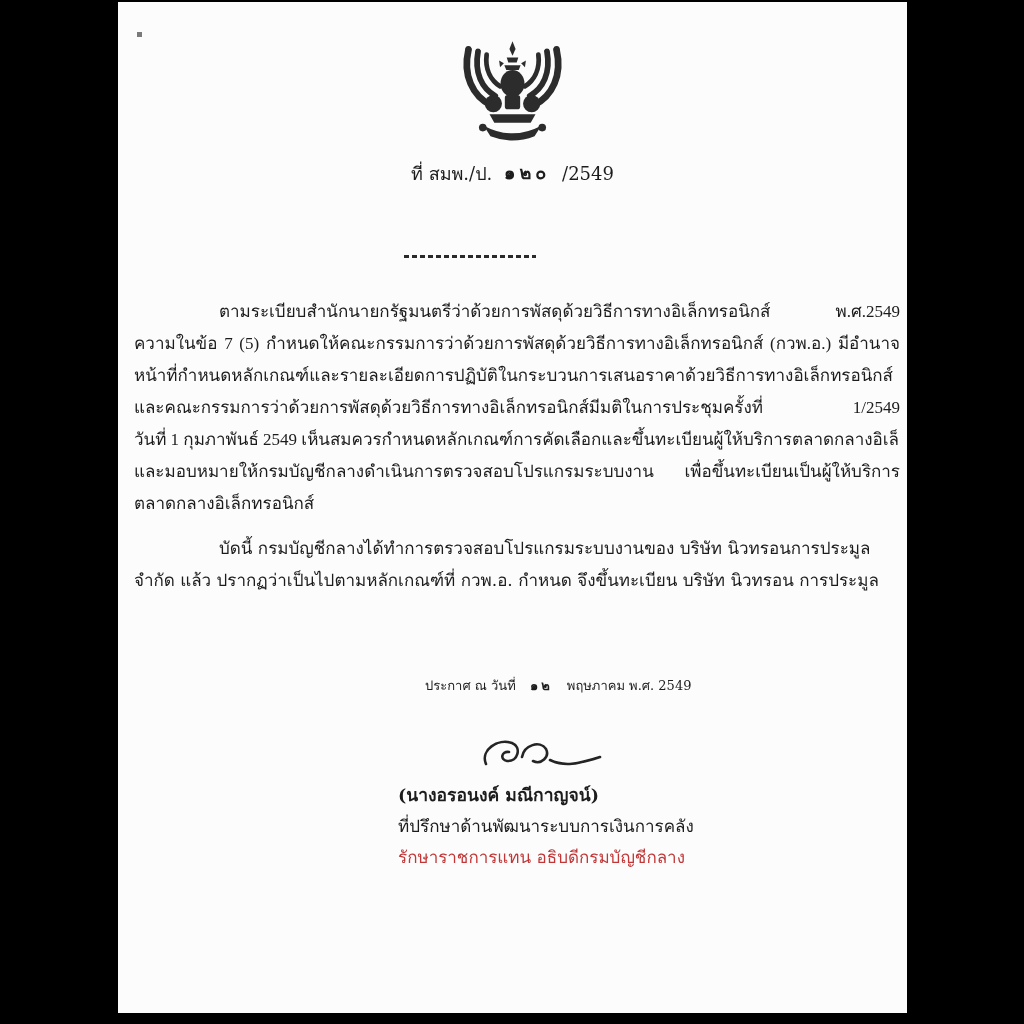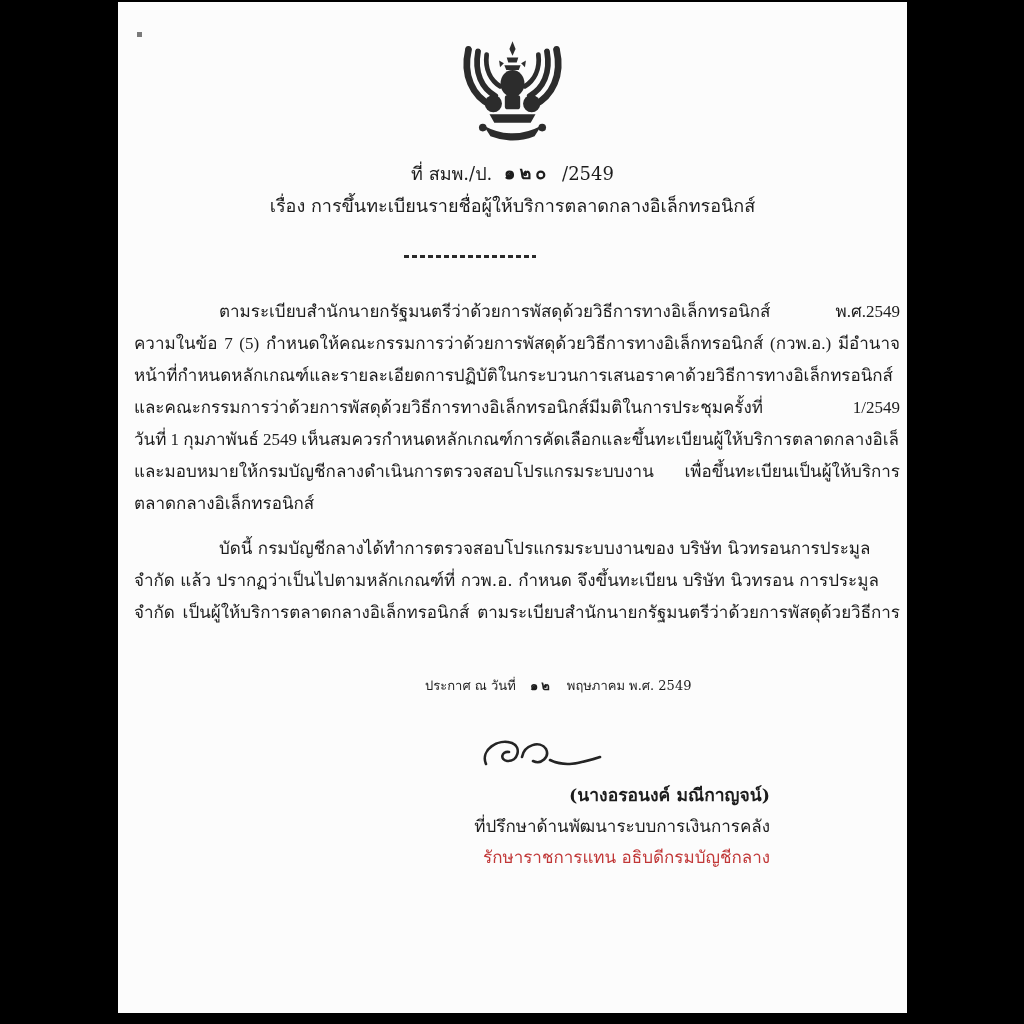--- a/index.html
+++ b/index.html
@@ -23,21 +23,21 @@
     background:repeating-linear-gradient(90deg,#2a2a2a 0 5px,rgba(0,0,0,0) 5px 8px);
   }
   .para{position:absolute;left:16px;width:766px;}
   .p1{top:294px;font-family:Liberation Serif, serif;}
   .p2{top:530px;}
   .line{font-size:17px;line-height:32px;height:32px;white-space:nowrap;overflow:hidden;}
   .just{text-align:justify;text-align-last:justify;}
   .indent{text-indent:85px;}
   .date-line{position:absolute;left:307px;top:668px;font-size:13px;line-height:32px;white-space:nowrap;}
   .signature-svg{position:absolute;left:352px;top:728px;width:140px;height:52px;}
-  .sign-block{position:absolute;left:272px;top:778px;width:380px;text-align:right;}
+  .sign-block{position:absolute;left:280px;top:778px;width:380px;text-align:left;}
   .sline{font-size:17px;line-height:31px;height:31px;white-space:nowrap;}
   .sline.name{font-weight:bold;font-size:17.5px;}
   .sline.faded{color:#b91c1c;opacity:.88;}
 </style>
 </head>
 <body>
 
 <div class="page">
 
   <div class="speck"></div>
@@ -81,39 +81,37 @@
       </g>
     </svg>
   </div>
 
   <div class="title-block">
     <div class="tline">
       <span>ที่ สมพ./ป.</span>
       <span class="stamp">๑๒๐</span>
       <span>/2549</span>
     </div>
-    <div class="tline">เรื่อง การขึ้นทะเบียนรายชื่อผู้ให้บริการตลาดกลางอิเล็กทรอนิกส์</div>
   </div>
 
   <div class="dashes"></div>
 
   <div class="para p1">
     <div class="line just indent">ตามระเบียบสำนักนายกรัฐมนตรีว่าด้วยการพัสดุด้วยวิธีการทางอิเล็กทรอนิกส์ พ.ศ.2549</div>
     <div class="line just">ความในข้อ 7 (5) กำหนดให้คณะกรรมการว่าด้วยการพัสดุด้วยวิธีการทางอิเล็กทรอนิกส์ (กวพ.อ.) มีอำนาจ</div>
     <div class="line just">หน้าที่กำหนดหลักเกณฑ์และรายละเอียดการปฏิบัติในกระบวนการเสนอราคาด้วยวิธีการทางอิเล็กทรอนิกส์</div>
     <div class="line just">และคณะกรรมการว่าด้วยการพัสดุด้วยวิธีการทางอิเล็กทรอนิกส์มีมติในการประชุมครั้งที่ 1/2549</div>
     <div class="line just">วันที่ 1 กุมภาพันธ์ 2549 เห็นสมควรกำหนดหลักเกณฑ์การคัดเลือกและขึ้นทะเบียนผู้ให้บริการตลาดกลางอิเล็กทรอนิกส์</div>
     <div class="line just">และมอบหมายให้กรมบัญชีกลางดำเนินการตรวจสอบโปรแกรมระบบงาน เพื่อขึ้นทะเบียนเป็นผู้ให้บริการ</div>
     <div class="line">ตลาดกลางอิเล็กทรอนิกส์</div>
   </div>
 
   <div class="para p2">
     <div class="line indent">บัดนี้ กรมบัญชีกลางได้ทำการตรวจสอบโปรแกรมระบบงานของ บริษัท นิวทรอนการประมูล</div>
     <div class="line">จำกัด แล้ว ปรากฏว่าเป็นไปตามหลักเกณฑ์ที่ กวพ.อ. กำหนด จึงขึ้นทะเบียน บริษัท นิวทรอน การประมูล</div>
-    <div class="line just">จำกัด เป็นผู้ให้บริการตลาดกลางอิเล็กทรอนิกส์ ตามระเบียบสำนักนายกรัฐมนตรีว่าด้วยการพัสดุด้วยวิธีการ</div>
   </div>
 
   <div class="date-line">
     <span>ประกาศ ณ วันที่</span>
     <span class="daystamp">๑๒</span>
     <span>พฤษภาคม พ.ศ. 2549</span>
   </div>
 
   <div class="signature-svg">
     <svg viewBox="0 0 140 52">

